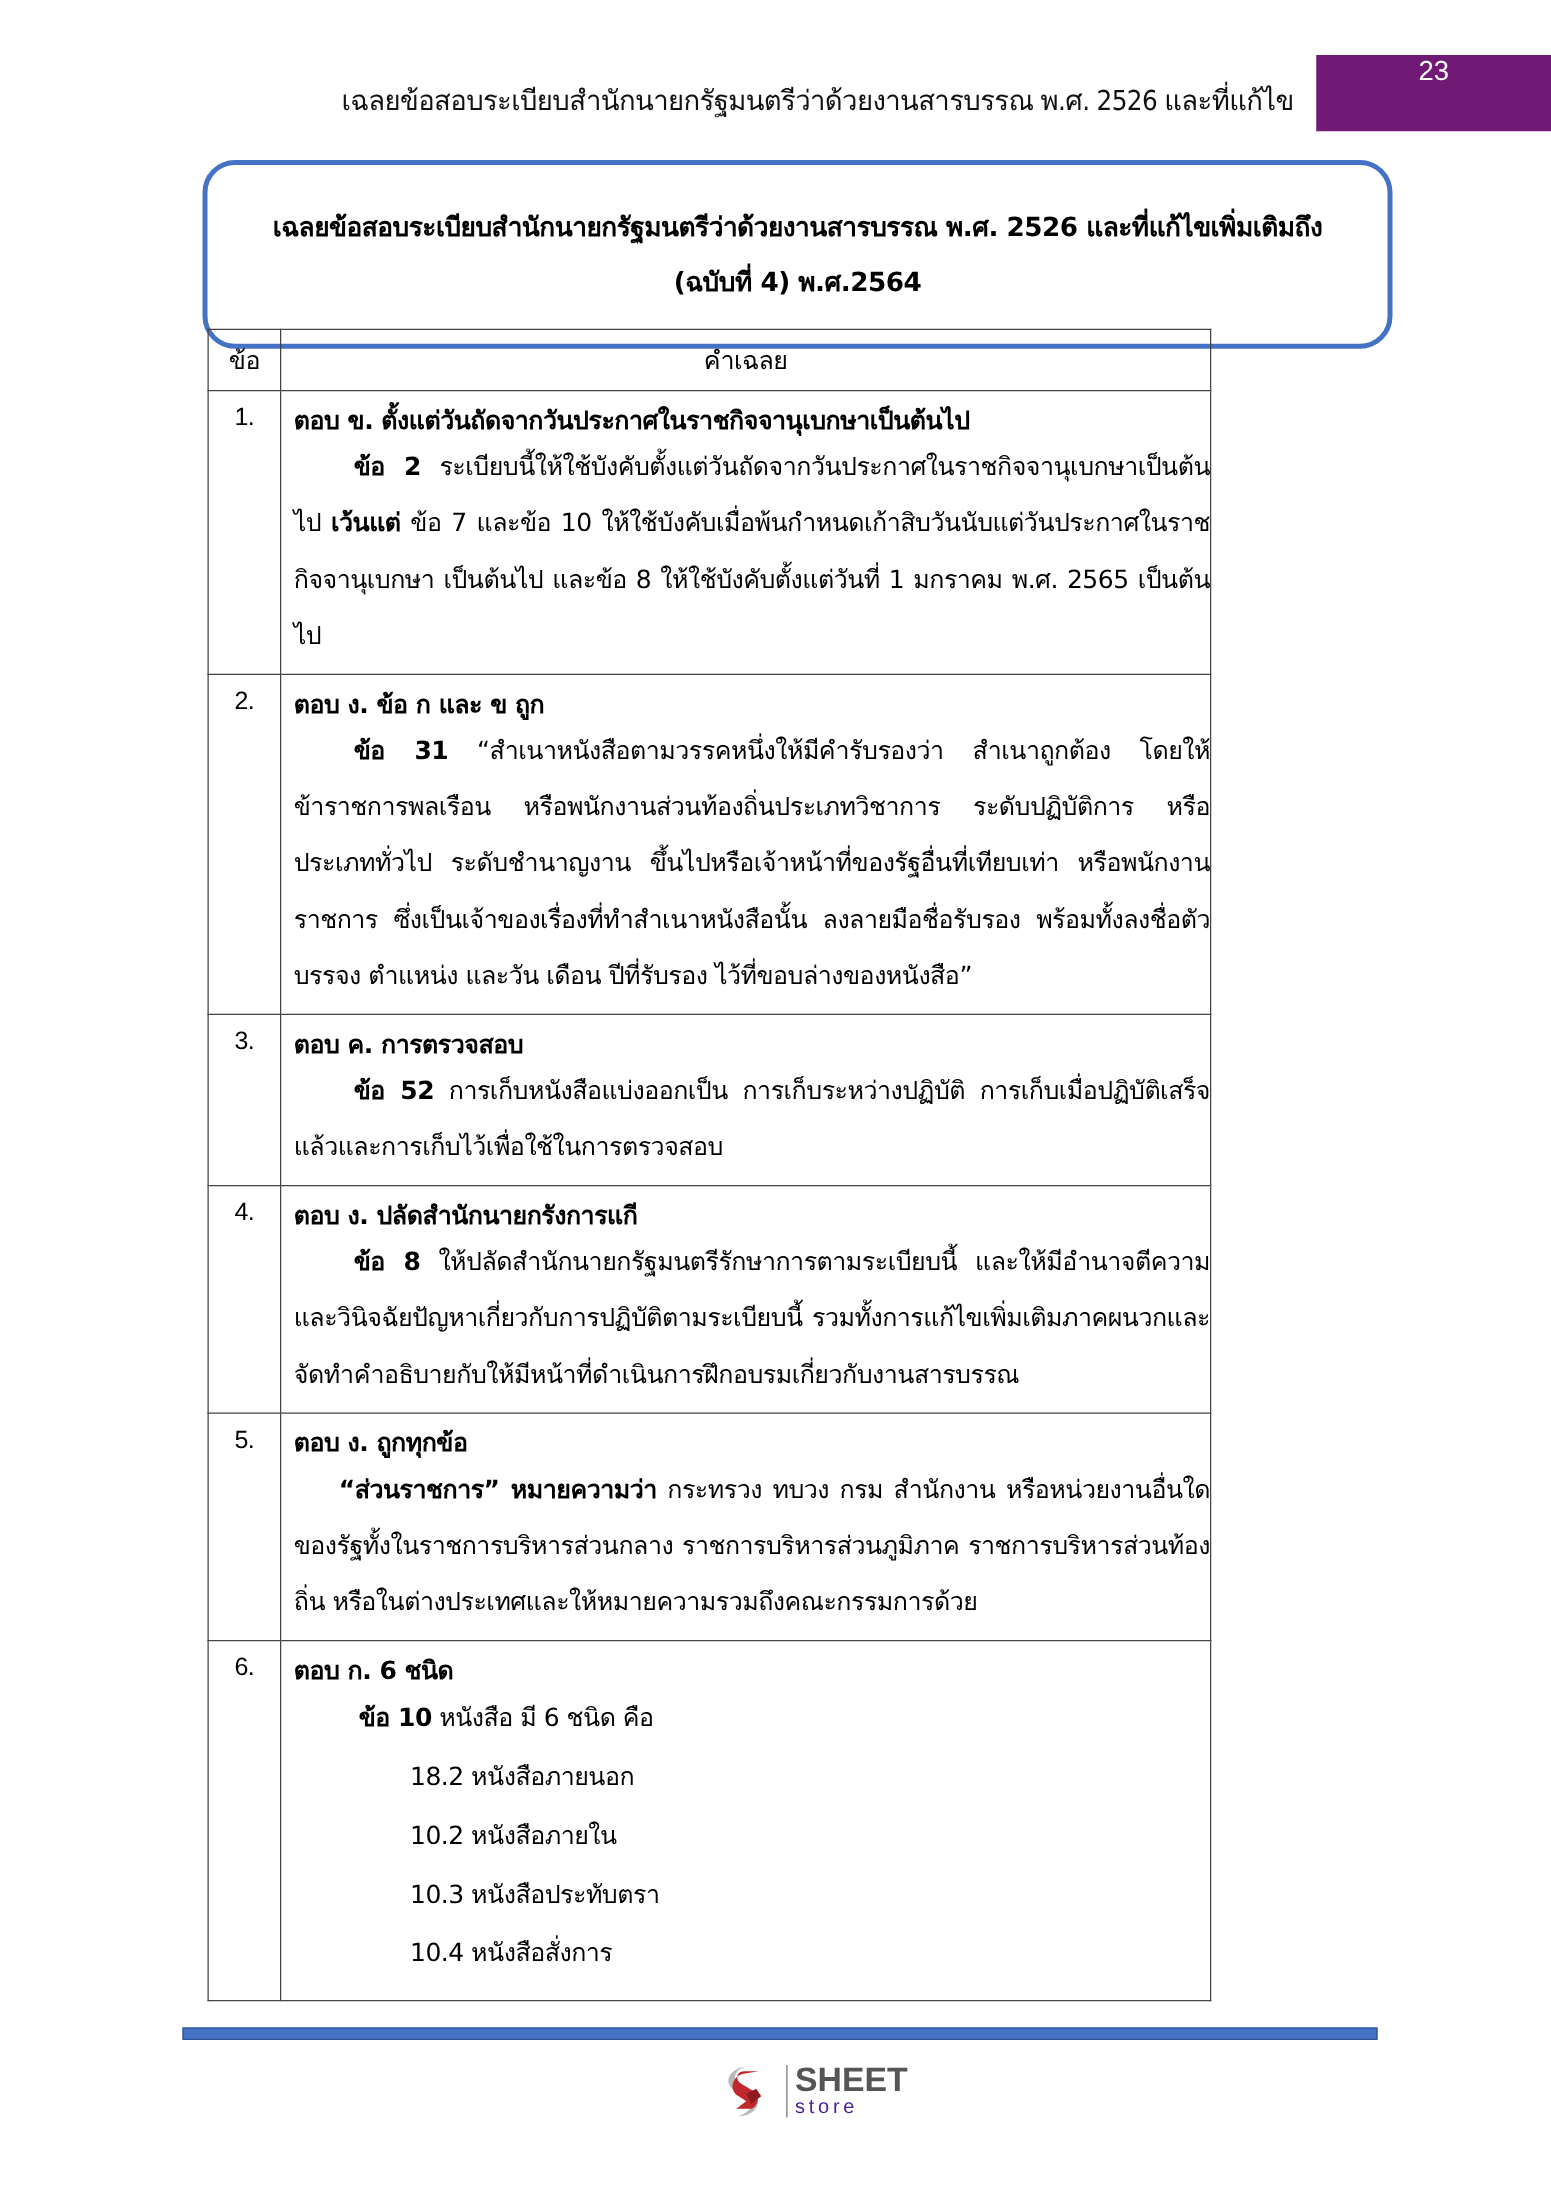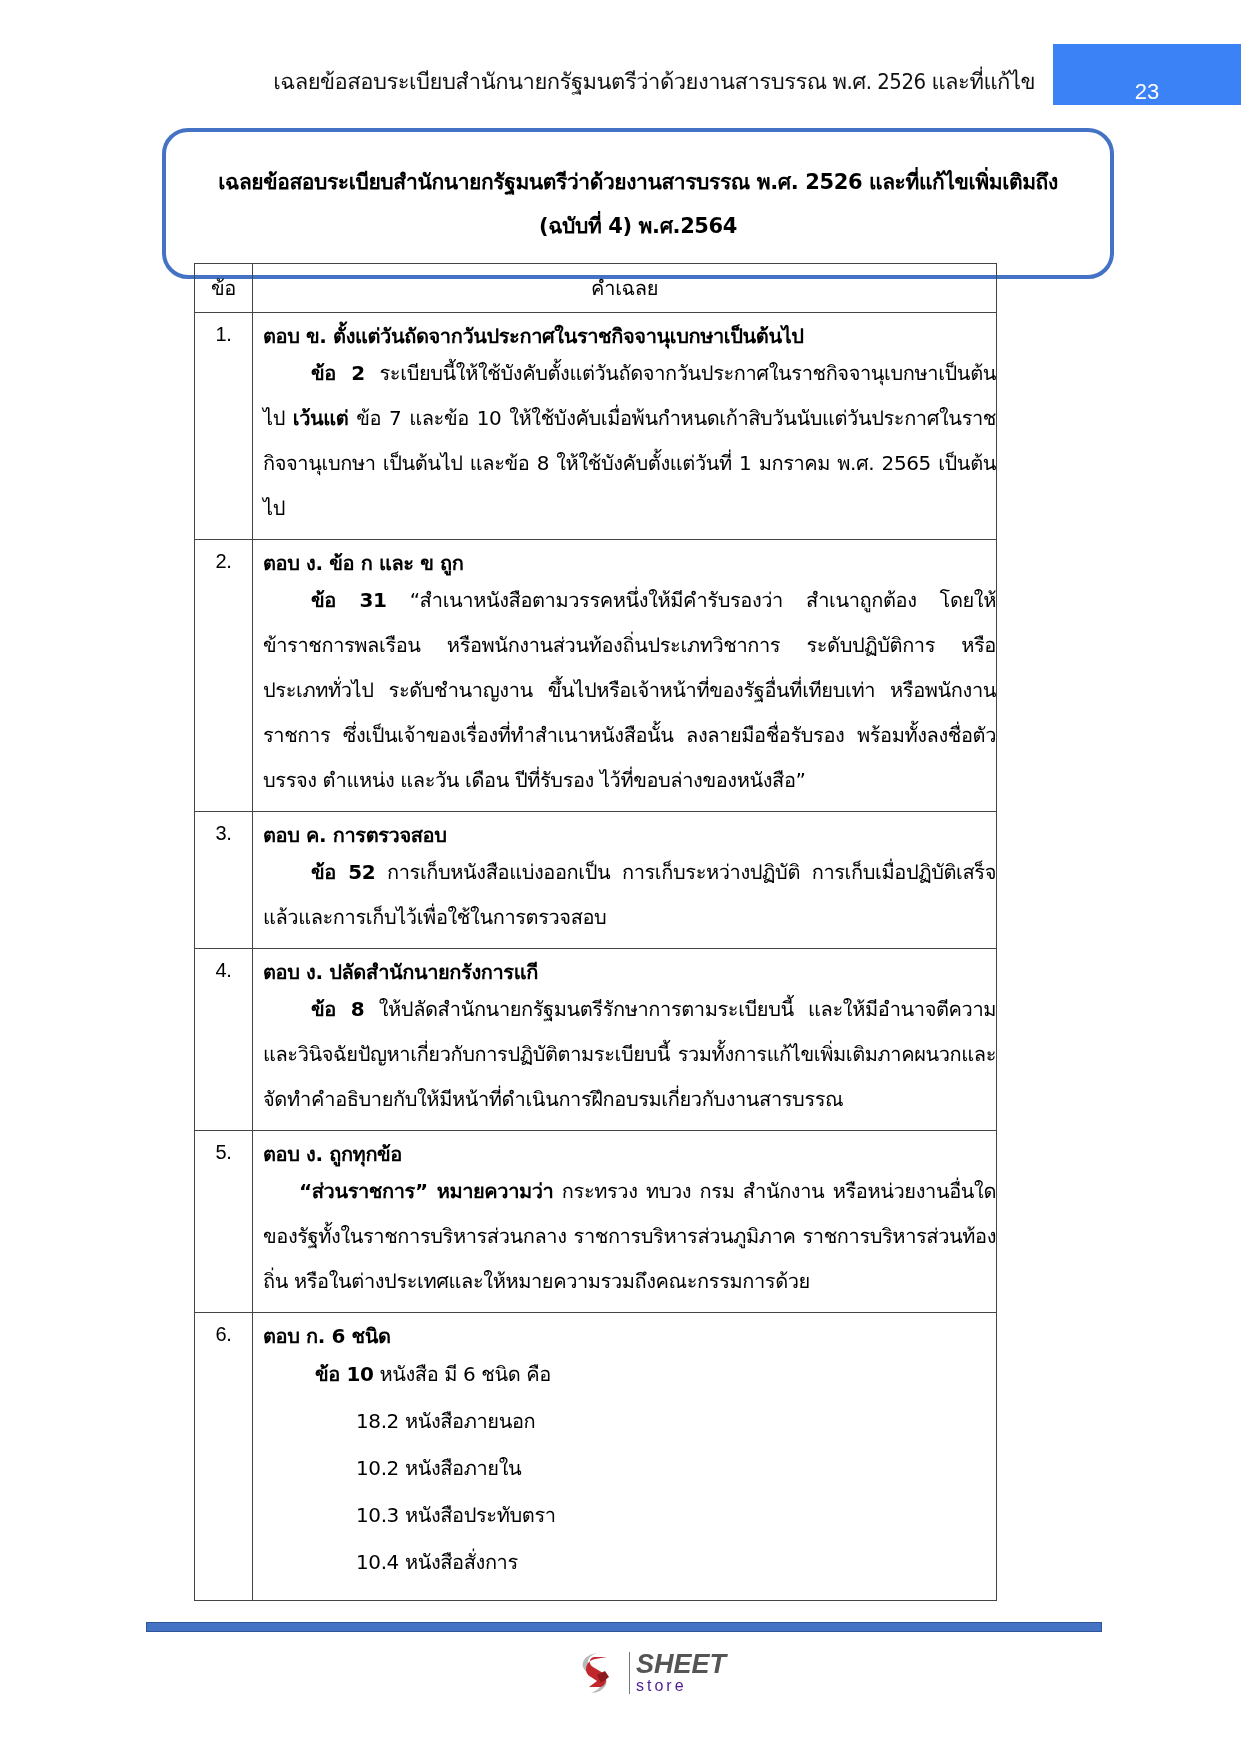--- a/index.html
+++ b/index.html
@@ -9,35 +9,35 @@
     overflow: hidden;
   }
   .running-header {
     position: absolute; left: 240px; top: 62px; width: 795px;
     text-align: right; font-size: 22px; line-height: 40px; color: #111;
     font-family: "DejaVu Sans Condensed", "DejaVu Sans", sans-serif;
     letter-spacing: -0.5px;
   }
   .page-num-box {
     position: absolute; left: 1053px; top: 44px; width: 188px; height: 61px;
-    background: #3b82f6; color: #fff; font-size: 22px;
-    display: flex; align-items: flex-end; justify-content: center;
+    background: #701a75; color: #fff; font-size: 22px;
+    display: flex; align-items: flex-start; justify-content: center;
     font-family: "Liberation Sans", sans-serif;
   }
   .title-box {
     position: absolute; left: 162px; top: 128px; width: 952px; height: 151px;
     border: 4px solid #4472c4; border-radius: 26px; box-sizing: border-box;
     display: flex; flex-direction: column; align-items: center; justify-content: center;
     font-weight: bold; font-size: 21px; line-height: 44px; text-align: center;
     letter-spacing: -0.4px;
   }
   table.answers {
     position: absolute; left: 166px; top: 263px; width: 803px;
     border-collapse: collapse; table-layout: fixed;
-    font-size: 20px; letter-spacing: -0.4px; margin-left: 28px;
+    font-size: 20px; letter-spacing: -0.4px;
   }
   table.answers td, table.answers th {
     border: 1.5px solid #444; vertical-align: top;
   }
   col.c-no { width: 58px; }
   th { font-weight: normal; height: 46px; font-size: 20px; vertical-align: middle !important; }
   td.no { text-align: center; padding-top: 10px; font-family: "Liberation Sans", sans-serif; font-size: 20px; }
   td.body { padding: 8px 0 8px 10px; }
   .ans { font-weight: bold; line-height: 30px; }
   .para { line-height: 45px; text-align: justify; text-align-last: left; }
@@ -49,21 +49,21 @@
     position: absolute; left: 146px; top: 1622px; width: 956px; height: 10px;
     background: #4472c4; border: 1px solid #2f5597; box-sizing: border-box;
   }
   .logo {
     position: absolute; left: 575px; top: 1645px; width: 200px; height: 55px;
     display: flex; align-items: center;
   }
   .logo-mark { width: 48px; height: 48px; position: relative; }
   .logo-sep { width: 1px; height: 42px; background: #777; margin: 0 6px 0 6px; }
   .logo-text { display: flex; flex-direction: column; line-height: 1; }
-  .logo-sheet { font-family: "Liberation Sans", sans-serif; font-weight: bold; font-size: 27px; color: #555; letter-spacing: 0px; font-style: italic; }
+  .logo-sheet { font-family: "Liberation Sans", sans-serif; font-weight: bold; font-size: 27px; color: #555; letter-spacing: 0px; }
   .logo-store { font-family: Liberation Sans, sans-serif; font-size: 16px; color: #4c1d95; letter-spacing: 3px; }
 </style>
 </head>
 <body>
 
 <div class="running-header">เฉลยข้อสอบระเบียบสำนักนายกรัฐมนตรีว่าด้วยงานสารบรรณ พ.ศ. 2526 และที่แก้ไข</div>
 <div class="page-num-box">
   <span>23</span>
 </div>
 

